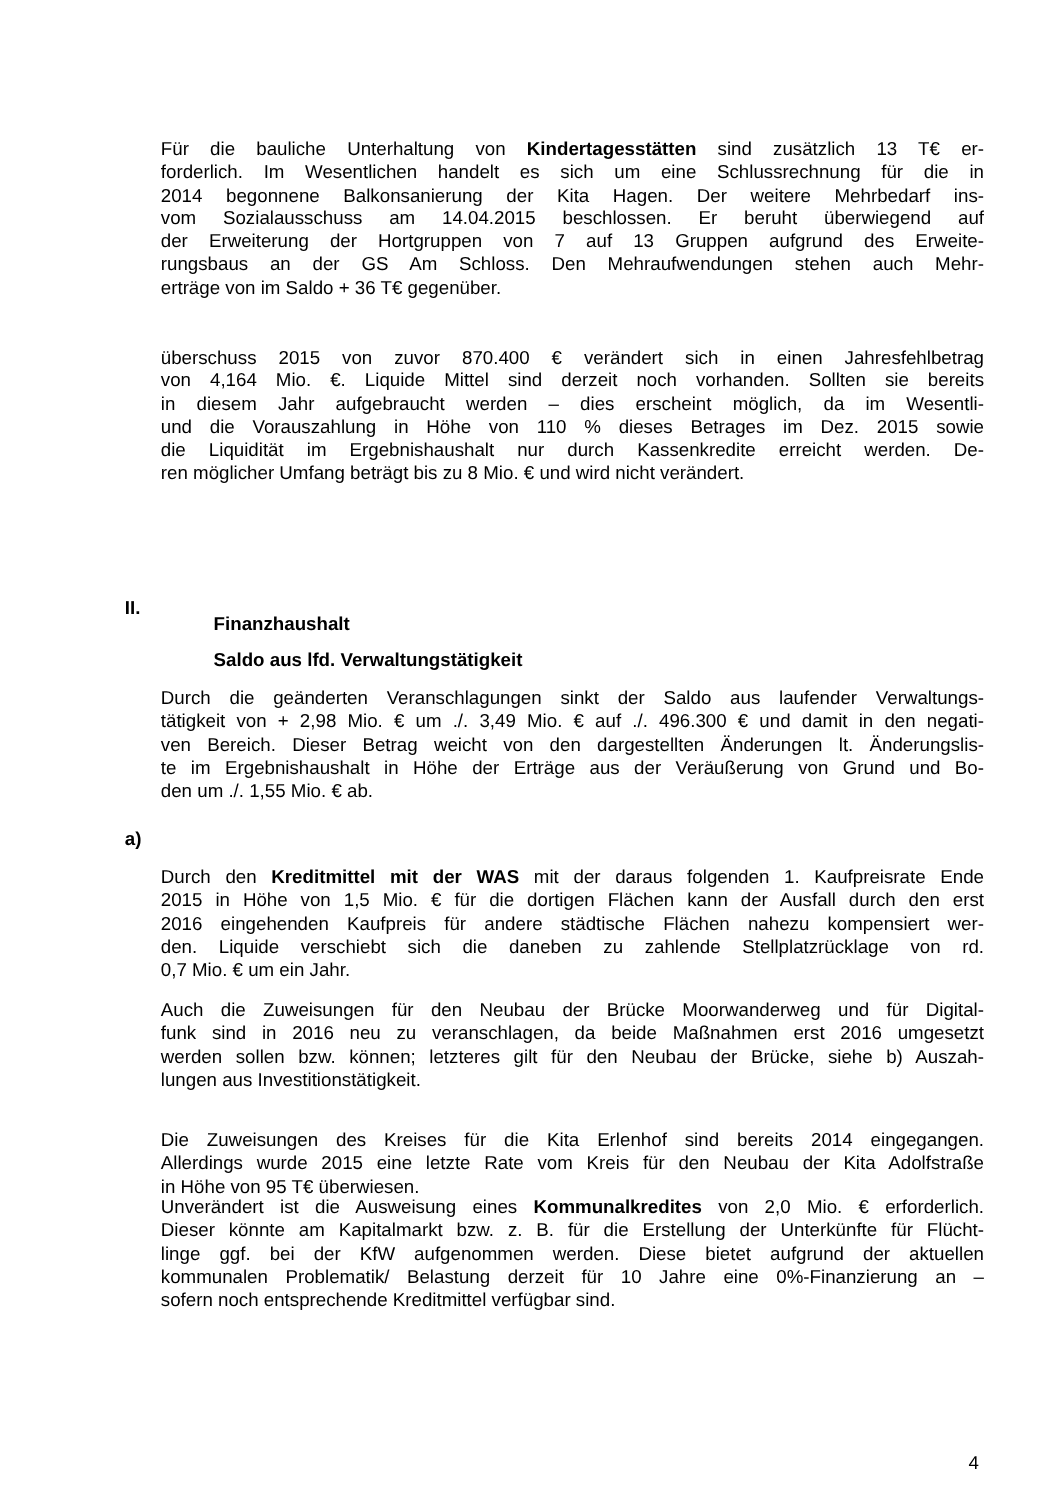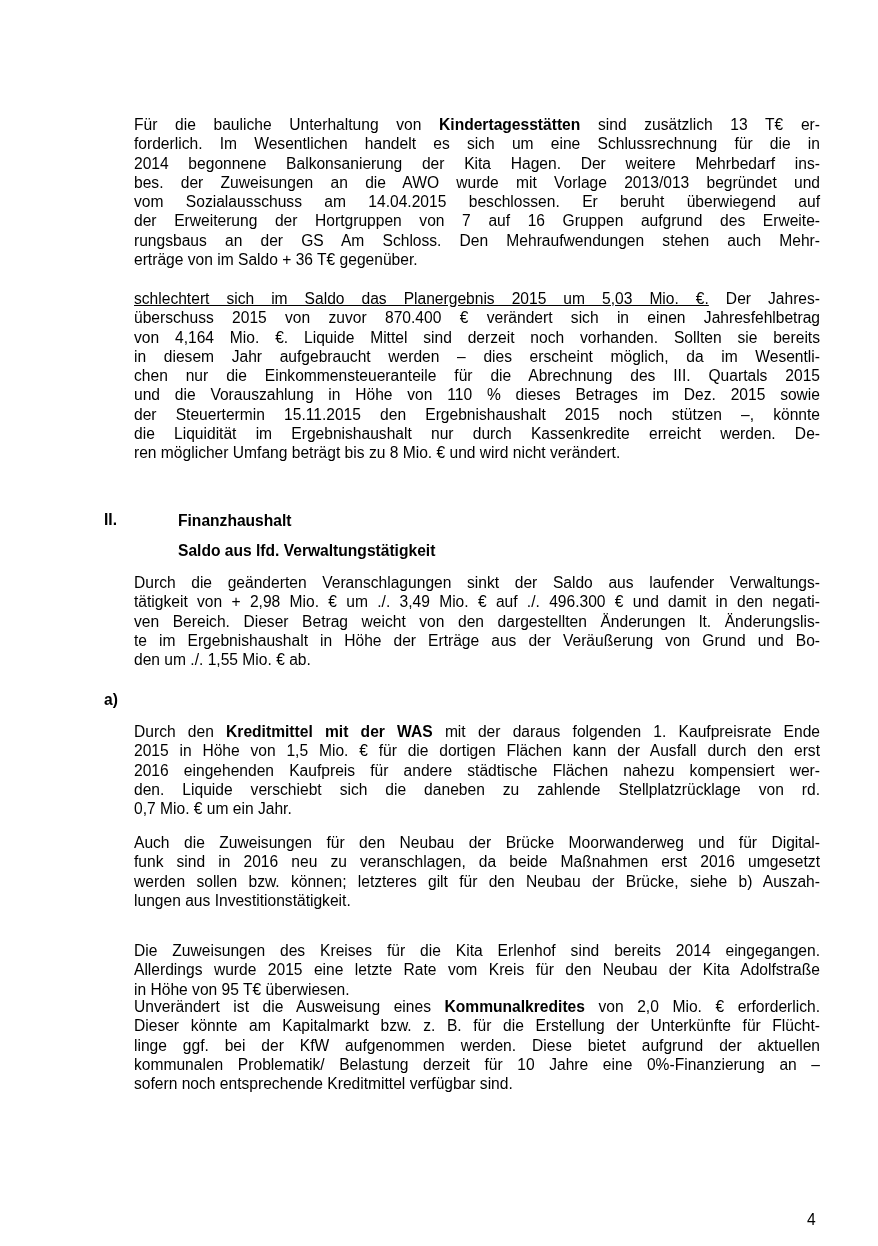--- a/index.html
+++ b/index.html
@@ -27,39 +27,35 @@
   </style>
 </head>
 <body>
 
 <div class="page">
 
   <div class="block" id="p-kita-1" style="top:115px;">
       <div class="line"><span>Für die bauliche Unterhaltung von </span><span class="bold">Kindertagesstätten</span><span> sind zusätzlich 13 T€ er-</span></div>
       <div class="line"><span>forderlich. Im Wesentlichen handelt es sich um eine Schlussrechnung für die in</span></div>
       <div class="line"><span>2014 begonnene Balkonsanierung der Kita Hagen. Der weitere Mehrbedarf ins-</span></div>
-      <div class="line"><span>bes. der Zuweisungen an die AWO wurde mit Vorlage 2013/013 begründet und</span></div>
       <div class="line"><span>vom Sozialausschuss am 14.04.2015 beschlossen. Er beruht überwiegend auf</span></div>
-      <div class="line"><span>der Erweiterung der Hortgruppen von 7 auf 16 Gruppen aufgrund des Erweite-</span></div>
+      <div class="line"><span>der Erweiterung der Hortgruppen von 7 auf 13 Gruppen aufgrund des Erweite-</span></div>
       <div class="line"><span>rungsbaus an der GS Am Schloss. Den Mehraufwendungen stehen auch Mehr-</span></div>
       <div class="line last"><span>erträge von im Saldo + 36 T€ gegenüber.</span></div>
     </div>
   <div class="block" id="p-kita-2" style="top:289px;">
-      <div class="line"><span class="ul">schlechtert sich im Saldo das Planergebnis 2015 um 5,03 Mio. €.</span><span> Der Jahres-</span></div>
       <div class="line"><span>überschuss 2015 von zuvor 870.400 € verändert sich in einen Jahresfehlbetrag</span></div>
       <div class="line"><span>von 4,164 Mio. €. Liquide Mittel sind derzeit noch vorhanden. Sollten sie bereits</span></div>
       <div class="line"><span>in diesem Jahr aufgebraucht werden – dies erscheint möglich, da im Wesentli-</span></div>
-      <div class="line"><span>chen nur die Einkommensteueranteile für die Abrechnung des III. Quartals 2015</span></div>
       <div class="line"><span>und die Vorauszahlung in Höhe von 110 % dieses Betrages im Dez. 2015 sowie</span></div>
-      <div class="line"><span>der Steuertermin 15.11.2015 den Ergebnishaushalt 2015 noch stützen –, könnte</span></div>
       <div class="line"><span>die Liquidität im Ergebnishaushalt nur durch Kassenkredite erreicht werden. De-</span></div>
       <div class="line last"><span>ren möglicher Umfang beträgt bis zu 8 Mio. € und wird nicht verändert.</span></div>
     </div>
 
-  <div class="num" style="top:511px;">II.</div>
+  <div class="num" style="top:499px;">II.</div>
   <div class="heading" style="left:134px; top:511px;">Finanzhaushalt</div>
   <div class="heading" style="left:134px; top:541px;">Saldo aus lfd. Verwaltungstätigkeit</div>
   <div class="block" style="top:573px;">
       <div class="line"><span>Durch die geänderten Veranschlagungen sinkt der Saldo aus laufender Verwaltungs-</span></div>
       <div class="line"><span>tätigkeit von + 2,98 Mio. € um ./. 3,49 Mio. € auf ./. 496.300 € und damit in den negati-</span></div>
       <div class="line"><span>ven Bereich. Dieser Betrag weicht von den dargestellten Änderungen lt. Änderungslis-</span></div>
       <div class="line"><span>te im Ergebnishaushalt in Höhe der Erträge aus der Veräußerung von Grund und Bo-</span></div>
       <div class="line last"><span>den um ./. 1,55 Mio. € ab.</span></div>
     </div>
 

